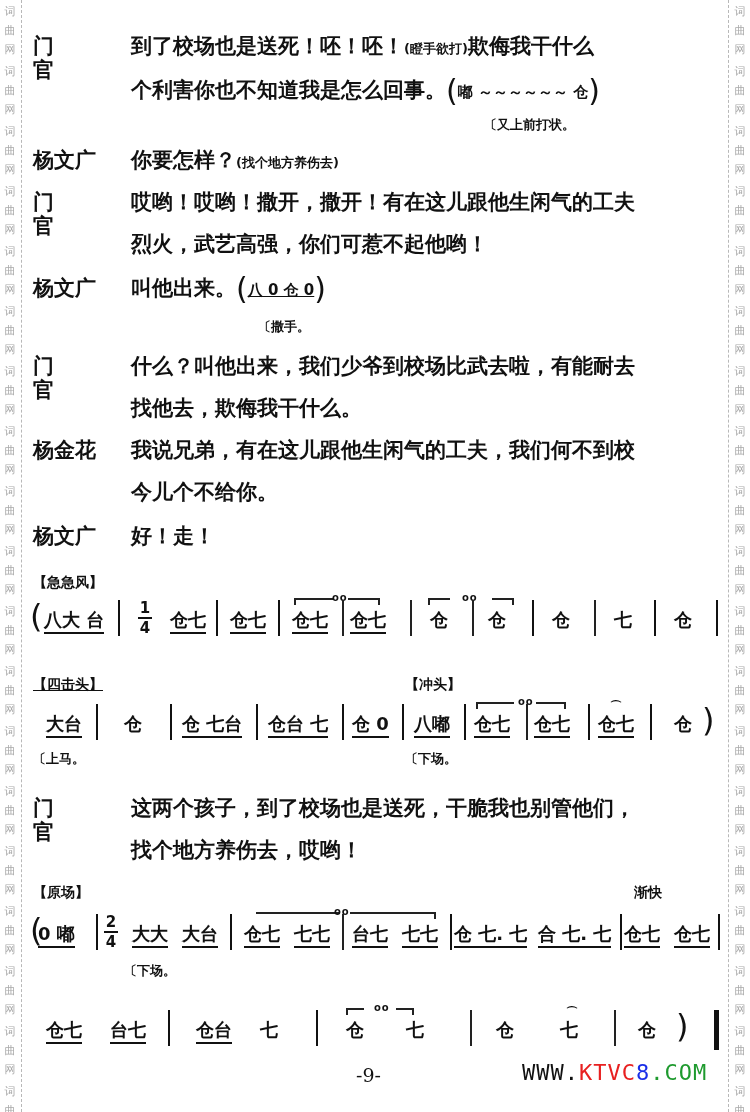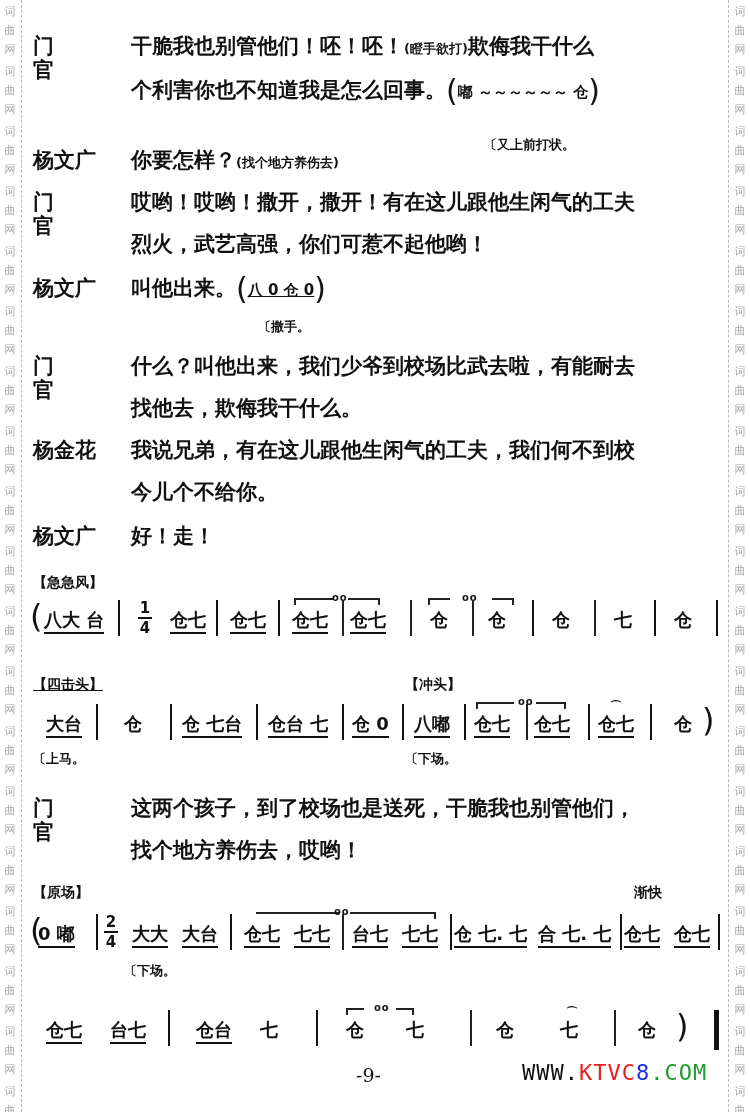--- a/index.html
+++ b/index.html
@@ -244,26 +244,26 @@
       </div>
       <div class="wm" style="top: 1082px;">
         <span>词</span>
         <span>曲</span>
       </div>
     </div>
 </div>
 
 <div class="line" style="top:34px;">
   <span class="speaker spaced">门 官</span>
-  <span class="speech"><span>干脆我也别管他们！呸！呸！</span><span class="stage">(瞪手欲打)</span><span>欺侮我干什么</span></span>
+  <span class="speech"><span>到了校场也是送死！呸！呸！</span><span class="stage">(瞪手欲打)</span><span>欺侮我干什么</span></span>
 </div>
 <div class="line" style="top:78px;">
   <span class="speech"><span>个利害你也不知道我是怎么回事。</span><span class="paren-big">(</span><span class="stage" style="font-size:15px;">嘟 ～～～～～～ 仓</span><span class="paren-big">)</span></span>
 </div>
-<div class="stage-note" style="left:484px; top:136px;text-align:right;">〔又上前打状。</div>
+<div class="stage-note" style="left:484px; top:116px;text-align:right;">〔又上前打状。</div>
 
 <div class="line" style="top:148px;">
   <span class="speaker">杨文广</span>
   <span class="speech"><span>你要怎样？</span><span class="stage">(找个地方养伤去)</span></span>
 </div>
 
 <div class="line" style="top:190px;">
   <span class="speaker spaced">门 官</span>
   <span class="speech">哎哟！哎哟！撒开，撒开！有在这儿跟他生闲气的工夫</span>
 </div>

